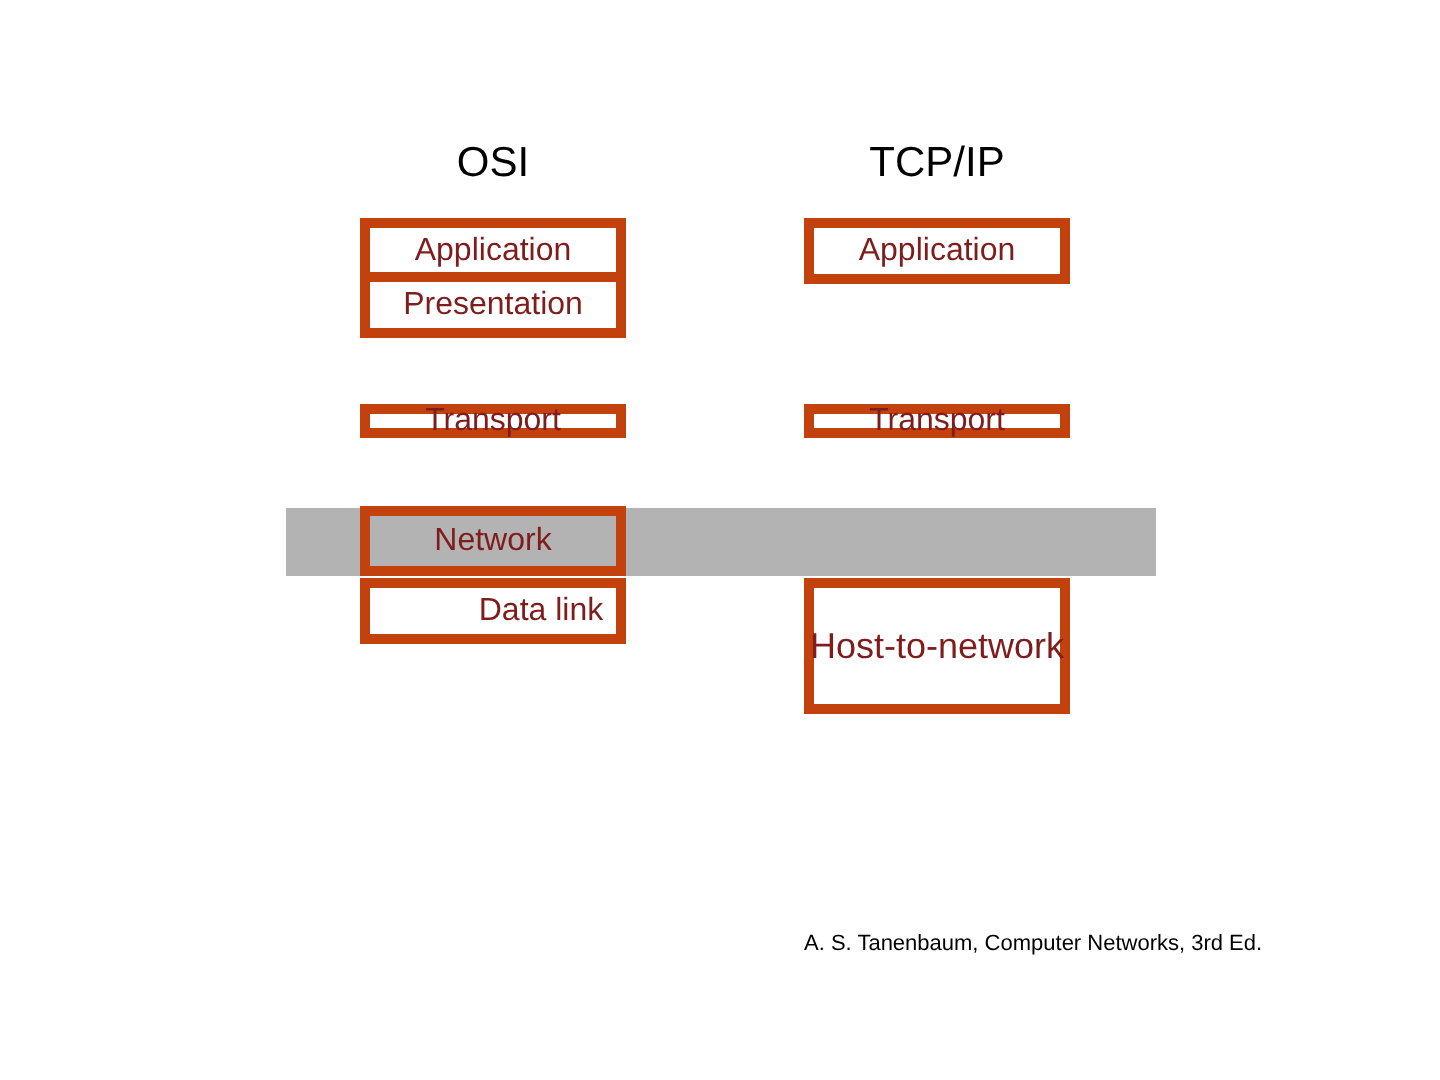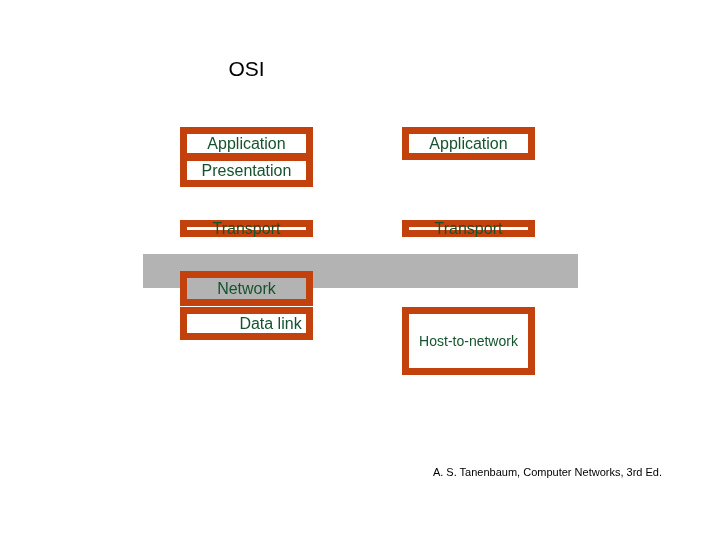--- a/index.html
+++ b/index.html
@@ -37,49 +37,48 @@
     position: absolute;
     text-align: center;
     font-size: 21px;
     line-height: 21px;
     color: #000000;
     white-space: nowrap;
     z-index: 3;
   }
   #osi-title {
     left: 180px;
-    top: 58px;
+    top: 71px;
     width: 133px;
   }
   #tcpip-title {
     left: 402px;
     top: 71px;
     width: 133px;
   }
 
   .layer-box {
     position: absolute;
     box-sizing: border-box;
-    border: 7px solid #c2410c;
+    border: 5px solid #c2410c;
     background: #ffffff;
     display: flex;
     align-items: center;
     justify-content: center;
     font-size: 16px;
     line-height: 18px;
-    color: #14532d;
+    color: #7f1d1d;
     white-space: nowrap;
     z-index: 2;
-    margin-top: 18px;
   }
   .layer-box.shaded {
     background: #b3b3b3;
   }
   .layer-box.small-label {
-    font-size: 14px;
+    font-size: 18px;
     text-align: center;
   }
 
   
   .col-osi {
     left: 180px;
     width: 133px;
   }
   
   .col-tcpip {
@@ -94,36 +93,37 @@
   .row-5 { top: 253px;  height: 35px; }
   .row-6 { top: 289px;  height: 33px; padding-left: 48px; }
   .row-7 { top: 324px;  height: 33px; }
   .row-6-7 { top: 289px; height: 68px; }
 
   .attribution {
     position: absolute;
     left: 402px;
     top: 466px;
     width: 260px;
-    text-align: right;
+    text-align: left;
     font-size: 11px;
     line-height: 13px;
     color: #000000;
     white-space: nowrap;
     z-index: 3;
   }
 </style>
 </head>
 <body>
 
 <div id="canvas">
 
   <div class="highlight-band"></div>
 
   <div class="column-title" id="osi-title">OSI</div>
+  <div class="column-title" id="tcpip-title">TCP/IP</div>
 
   <div class="layer-box col-osi row-1">Application</div>
   <div class="layer-box col-osi row-2">Presentation</div>
   <div class="layer-box col-osi row-4">Transport</div>
   <div class="layer-box col-osi row-5 shaded">Network</div>
   <div class="layer-box col-osi row-6">Data link</div>
 
   <div class="layer-box col-tcpip row-1">Application</div>
   <div class="layer-box col-tcpip row-4">Transport</div>
   <div class="layer-box col-tcpip row-6-7 small-label">Host-to-network</div>

